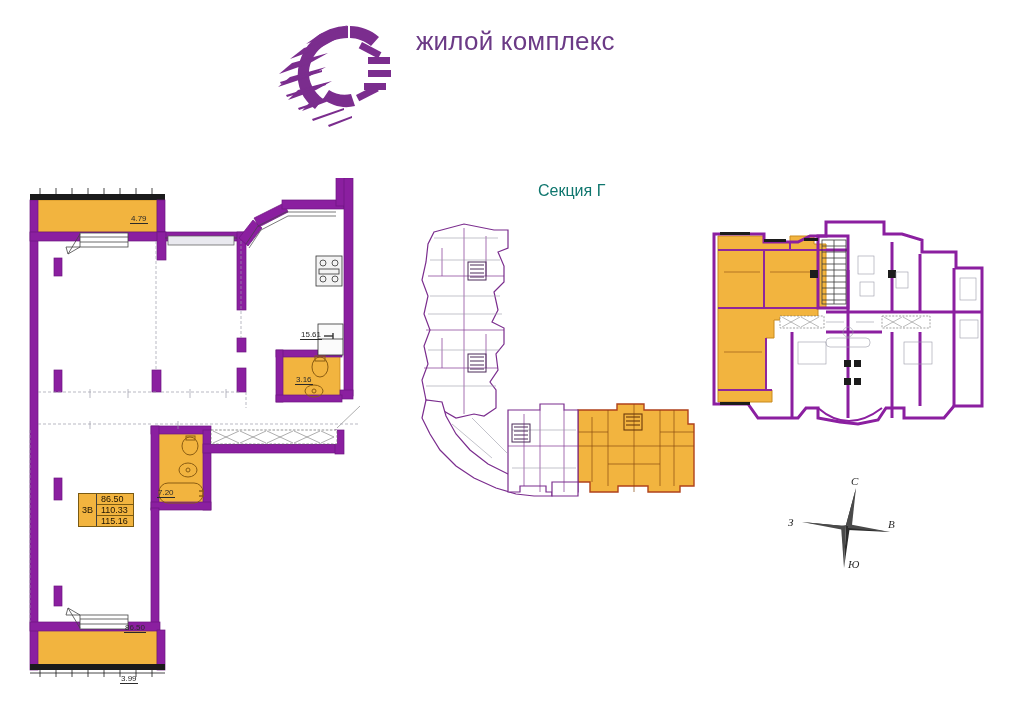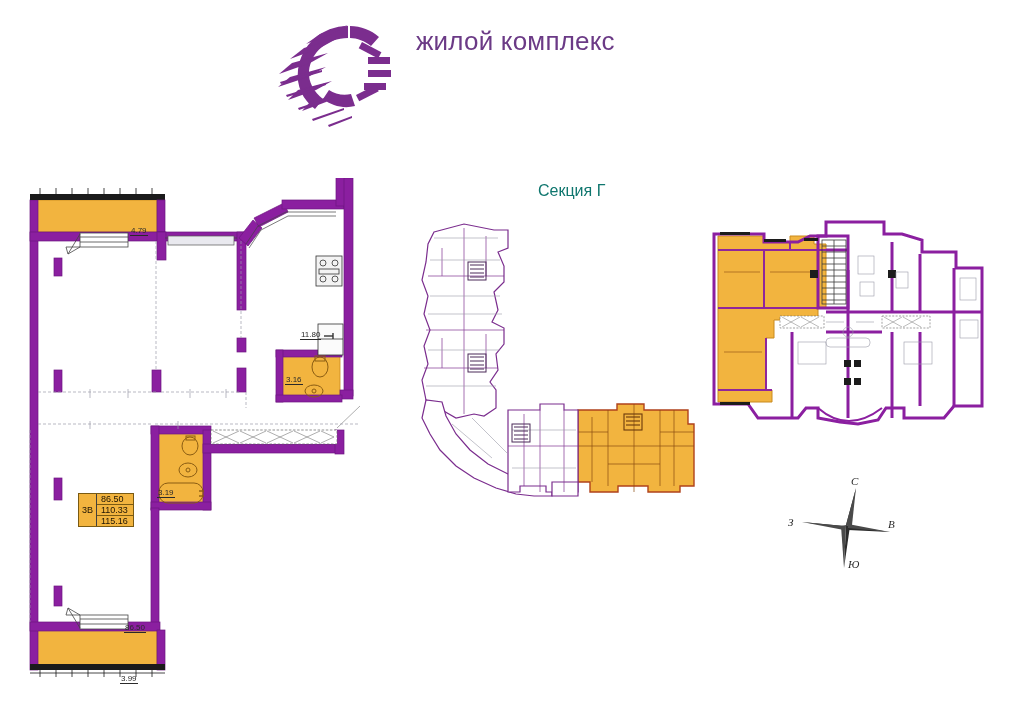--- a/index.html
+++ b/index.html
@@ -287,24 +287,24 @@
     <g stroke="#9b9bab" stroke-width="0.7">
       <line x1="72" y1="211" x2="72" y2="220"></line>
       <line x1="110" y1="211" x2="110" y2="220"></line>
       <line x1="172" y1="211" x2="172" y2="220"></line>
       <line x1="208" y1="211" x2="208" y2="220"></line>
       <line x1="72" y1="243" x2="72" y2="251"></line>
       <line x1="160" y1="243" x2="160" y2="251"></line>
     </g>
   </svg>
 
-  <div class="dim" style="left:130px;top:227px;">4.79</div>
-  <div class="dim" style="left:300px;top:331px;">11.80</div>
-  <div class="dim" style="left:285px;top:376px;">3.16</div>
-  <div class="dim" style="left:157px;top:489px;">3.19</div>
+  <div class="dim" style="left:130px;top:215px;">4.79</div>
+  <div class="dim" style="left:300px;top:331px;">15.61</div>
+  <div class="dim" style="left:295px;top:376px;">3.16</div>
+  <div class="dim" style="left:157px;top:489px;">7.20</div>
   <div class="dim" style="left:124px;top:624px;">86.50</div>
   <div class="dim" style="left:120px;top:675px;">3.99</div>
 
   <div id="apt-box">
     <div id="apt-type">3В</div>
     <div id="apt-areas">
       <div class="apt-area">86.50</div>
       <div class="apt-area">110.33</div>
       <div class="apt-area">115.16</div>
     </div>

